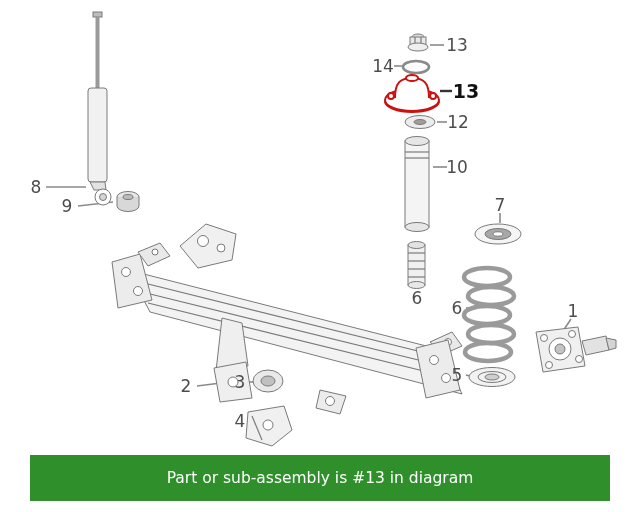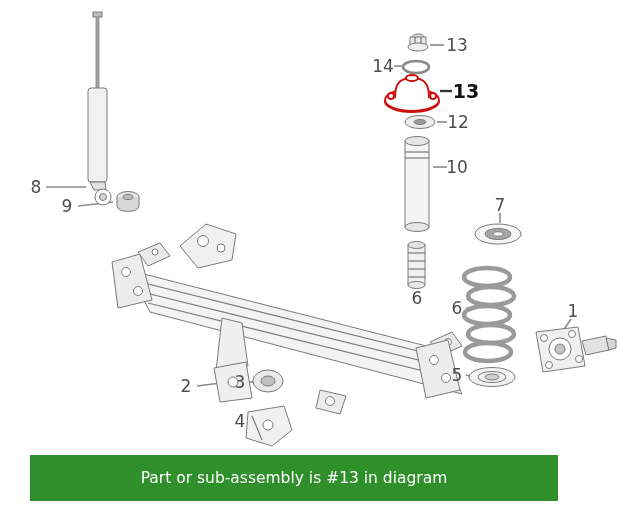--- a/index.html
+++ b/index.html
@@ -13,21 +13,21 @@
   .part-label {
     position: absolute; transform: translate(-50%,-50%);
     font-size: 17px; color: var(--label, #4d4d4d);
     cursor: pointer; user-select: none; line-height: 1;
   }
   .part-label.highlight {
     color: var(--highlight-label, #111111);
     font-weight: bold; font-size: 19px;
   }
   .banner {
-    position: absolute; left: 30px; top: 455px; width: 528px; height: 46px;
+    position: absolute; left: 30px; top: 455px; width: 580px; height: 46px;
     background: var(--banner-bg, #2f8f2b); color: var(--banner-text, #ffffff);
     display: flex; flex-direction: column; justify-content: center; align-items: center;
     font-size: 15.5px; line-height: 1.35; text-align: center;
   }
   svg .ln { stroke: var(--line, #7a7a7a); fill: none; stroke-width: 1.2; }
 </style>
 </head>
 <body>
 
 <div class="stage">

